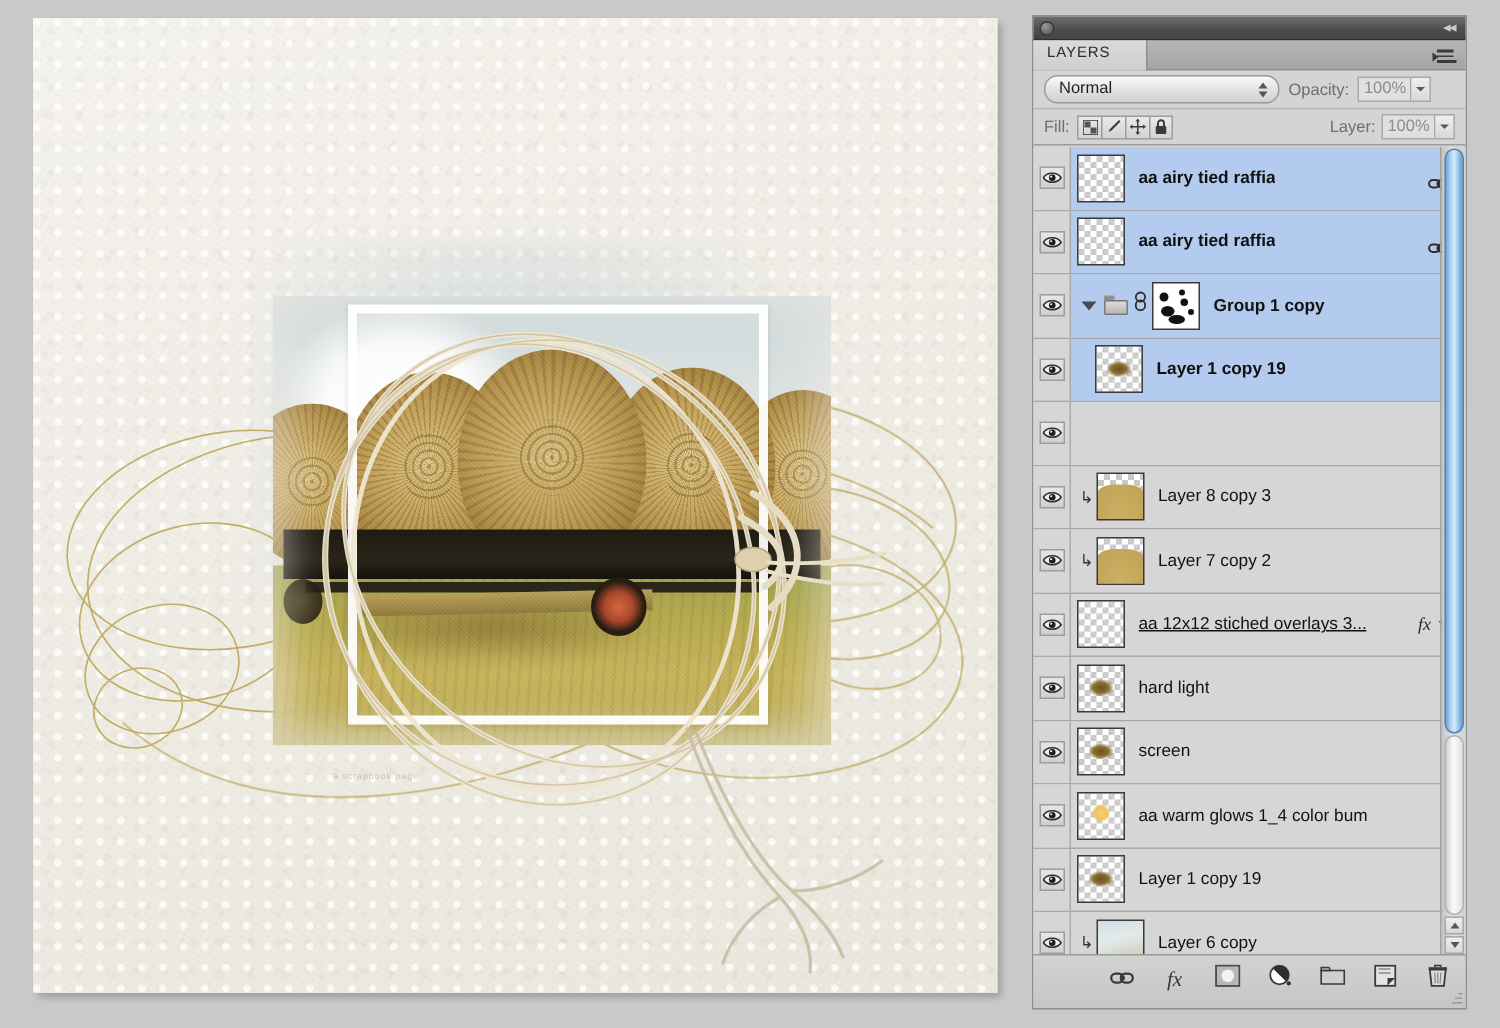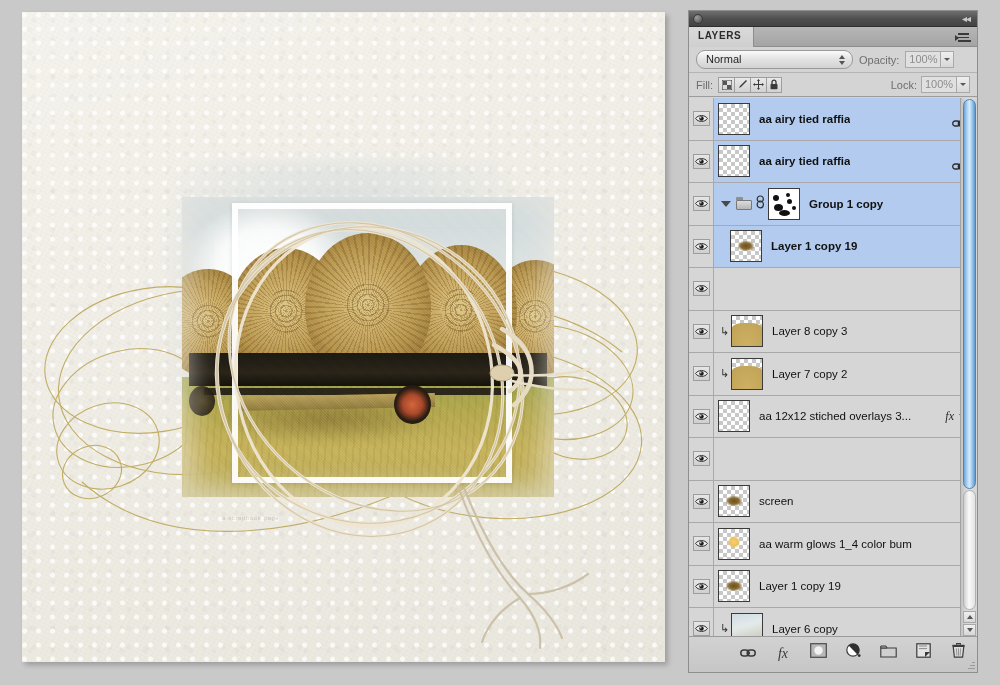--- a/index.html
+++ b/index.html
@@ -123,23 +123,23 @@
   .collapse-arrows {
     position:absolute; right:7px; top:2px; font-size:10px; color:#c9c9c9; line-height:12px;
     letter-spacing:-1px;
   }
   #tab-strip {
     height:20px; position:relative;
     background: linear-gradient(180deg,#b6b6b6 0%, #a4a4a4 100%);
     border-bottom:1px solid #8d8d8d;
   }
   #tab-layers {
-    position:absolute; left:0; top:0; height:20px; padding:3px 12px 0 9px;
+    position:absolute; left:0; top:0; height:20px; padding:3px 24px 0 9px;
     background: linear-gradient(180deg,#dadada 0%, #cfcfcf 100%);
-    font-size:10px; font-weight:bold; color:#2b2b2b; letter-spacing:.6px;
+    font-size:10px; font-weight:normal; color:#2b2b2b; letter-spacing:.6px;
     border-right:1px solid #8d8d8d;
   }
   #panel-menu-icon { position:absolute; right:6px; top:4px; width:16px; height:12px; }
   #panel-menu-icon i { display:block; height:1.5px; background:#3a3a3a; margin:2px 0 0 3px; }
   #panel-menu-icon i:nth-child(1){ width:11px; }
   #panel-menu-icon i:nth-child(2){ width:11px; }
   #panel-menu-icon i:nth-child(3){ width:11px; }
   #panel-menu-icon .tri { position:absolute; left:0; top:2px; width:0;height:0;
       border-left:4px solid #3a3a3a; border-top:3px solid transparent; border-bottom:3px solid transparent;}
 
@@ -230,21 +230,21 @@
     content:""; position:absolute; inset:0;
     background: linear-gradient(165deg,#cfdde4 0%, #e4eaea 40%, #cfd3c4 75%, #b9bca6 100%);
   }
   .thumb.mask-thumb {
     background-image:none; background:#ffffff;
   }
   .mask-dot { position:absolute; border-radius:50%; background:#111; filter:blur(.4px); }
   .layer-name { font-size:11.5px; color:#111; margin-left:9px; white-space:nowrap;
                 overflow:hidden; text-overflow:clip; }
   .layer-name.bold { font-weight:bold; }
-  .layer-name.underline { }
+  .layer-name.underline { text-decoration:underline; }
   .clip-arrow { width:13px; flex:0 0 13px; font-size:11px; color:#333; text-align:center; }
   .indent { width:12px; flex:0 0 12px; }
   .disclosure { width:16px; flex:0 0 16px; display:flex; align-items:center; justify-content:center; }
   .disclosure .tri-dn { width:0;height:0;border-left:5px solid transparent;border-right:5px solid transparent;border-top:6px solid #4a4a4a; }
   .folder-icon { width:16px; height:13px; flex:0 0 16px; margin-left:2px; position:relative; }
   .folder-icon .tabp { position:absolute; left:0; top:0; width:7px; height:3px; background:#8f8f8f; border-radius:1px 1px 0 0; }
   .folder-icon .body { position:absolute; left:0; top:2.5px; width:16px; height:10px;
       background: linear-gradient(180deg,#dcdcdc,#b6b6b6); border:1px solid #787878; border-radius:1px; }
   .link-icon { width:12px; flex:0 0 12px; margin-left:4px; }
   .row-right { margin-left:auto; display:flex; align-items:center; gap:5px; padding-right:10px; }
@@ -438,21 +438,21 @@
           </svg>
         </span>
         <span class="lock-btn">
           <svg width="10" height="11" viewBox="0 0 10 11">
             <path d="M3 5 L3 3.2 A2 2 0 0 1 7 3.2 L7 5" fill="none" stroke="#3a3a3a" stroke-width="1.3"></path>
             <rect x="1.5" y="5" width="7" height="5.3" rx="0.8" fill="#3a3a3a"></rect>
           </svg>
         </span>
       </span>
       <span style="margin-left:auto;display:flex;align-items:center;gap:4px;">
-        <span class="field-label">Lock:</span>
+        <span class="field-label">Layer:</span>
         <span style="display:flex;">
           <span class="numbox">100%</span>
           <span class="numbox-arrow">
               <span class="dn-tri"></span>
             </span>
         </span>
       </span>
     </div>
 
     <div id="layer-list">
@@ -618,20 +618,25 @@
         <div class="layer-row">
           <div class="eye-cell">
             <span class="eye-box">
               <svg class="eye-svg" width="13" height="9" viewBox="0 0 13 9">
                 <path d="M0.6 4.5 C3 0.6, 10 0.6, 12.4 4.5 C10 8.4, 3 8.4, 0.6 4.5 Z" fill="#f0f0f0" stroke="#2b2b2b" stroke-width="1"></path>
                 <circle cx="6.5" cy="4.5" r="2.2" fill="#1c1c1c"></circle>
                 <circle cx="5.8" cy="3.8" r="0.7" fill="#ffffff"></circle>
               </svg>
             </span>
           </div>
+          <div class="row-body">
+            <span class="thumb raffia-ball"></span>
+            <span class="layer-name">hard light</span>
+            <span class="row-right"></span>
+          </div>
         </div>
         <div class="layer-row">
           <div class="eye-cell">
             <span class="eye-box">
               <svg class="eye-svg" width="13" height="9" viewBox="0 0 13 9">
                 <path d="M0.6 4.5 C3 0.6, 10 0.6, 12.4 4.5 C10 8.4, 3 8.4, 0.6 4.5 Z" fill="#f0f0f0" stroke="#2b2b2b" stroke-width="1"></path>
                 <circle cx="6.5" cy="4.5" r="2.2" fill="#1c1c1c"></circle>
                 <circle cx="5.8" cy="3.8" r="0.7" fill="#ffffff"></circle>
               </svg>
             </span>

